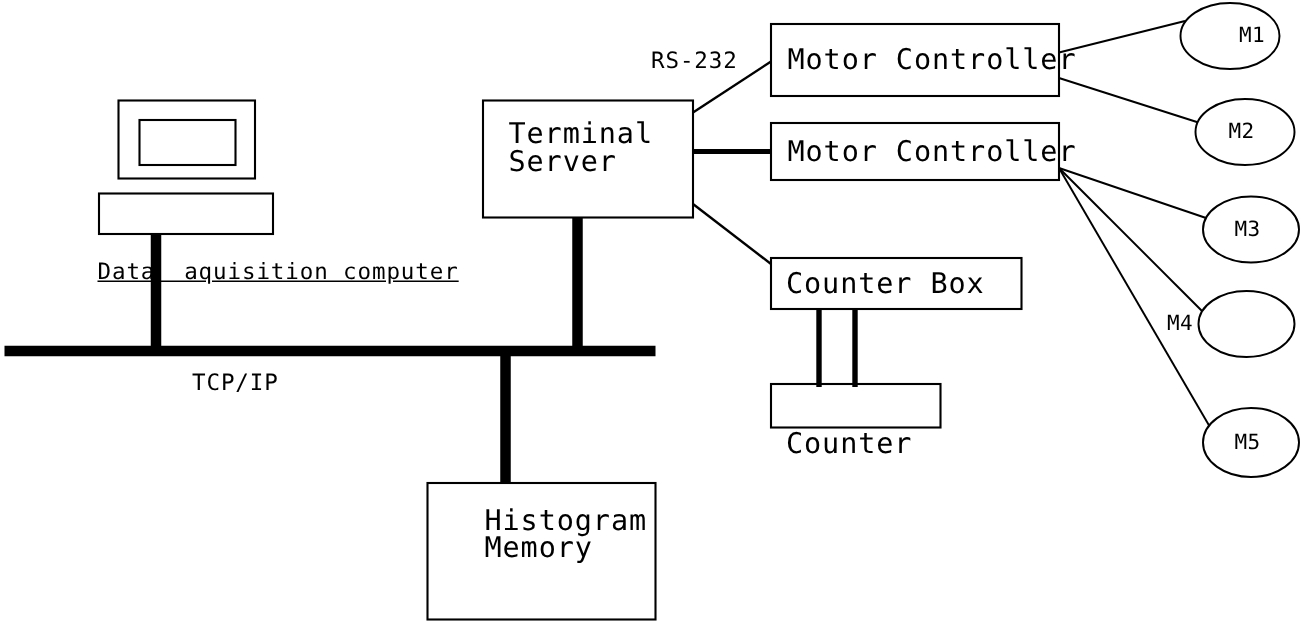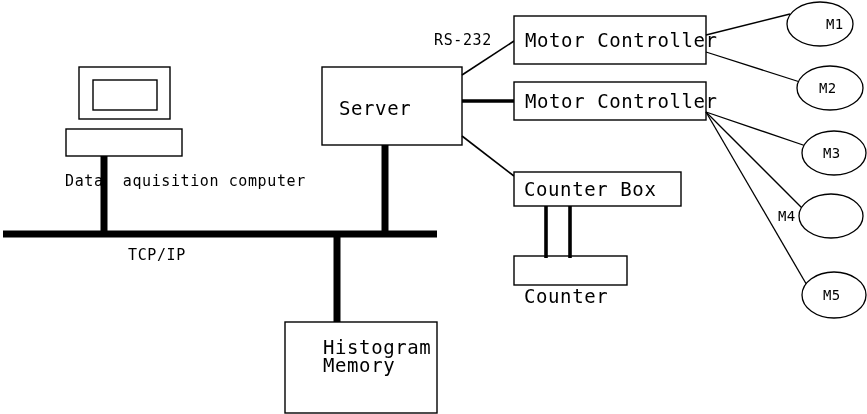--- a/index.html
+++ b/index.html
@@ -90,34 +90,35 @@
 
     <rect x="514" y="172" width="167" height="34" fill="#ffffff" stroke="#000000" stroke-width="1.4"></rect>
     <rect x="514" y="256" width="113" height="29" fill="#ffffff" stroke="#000000" stroke-width="1.4"></rect>
 
     <line x1="546" y1="206" x2="546" y2="258" stroke="#000000" stroke-width="3.6"></line>
     <line x1="570" y1="206" x2="570" y2="258" stroke="#000000" stroke-width="3.6"></line>
 
     <rect x="285" y="322" width="152" height="91" fill="#ffffff" stroke="#000000" stroke-width="1.4"></rect>
   </svg>
 
+  <div class="box-label" style="left:339px; top:80px;">Terminal</div>
   <div class="box-label" style="left:339px; top:99px;">Server</div>
 
   <div class="box-label" style="left:525px; top:31px;">Motor Controller</div>
 
   <div class="box-label" style="left:525px; top:92px;">Motor Controller</div>
 
   <div class="box-label" style="left:524px; top:180px;">Counter Box</div>
 
   <div class="box-label" style="left:524px; top:262px;margin-top:25px;">Counter</div>
 
   <div class="box-label" style="left:323px; top:338px;">Histogram</div>
   <div class="box-label" style="left:323px; top:356px;">Memory</div>
 
-  <div class="free-label" style="left:65px; top:172px;">Data  aquisition computer</div>
+  <div class="free-label" style="left:65px; top:172px;text-decoration:underline;">Data  aquisition computer</div>
 
   <div class="free-label" style="left:434px; top:31px;">RS-232</div>
 
   <div class="free-label" style="left:128px; top:246px;">TCP/IP</div>
 
   <div class="node-label" style="left:809px; top:15px;margin-left:17px;">M1</div>
   <div class="node-label" style="left:819px; top:79px;">M2</div>
   <div class="node-label" style="left:823px; top:144px;">M3</div>
   <div class="node-label" style="left:778px; top:207px;">M4</div>
   <div class="node-label" style="left:823px; top:286px;">M5</div>

